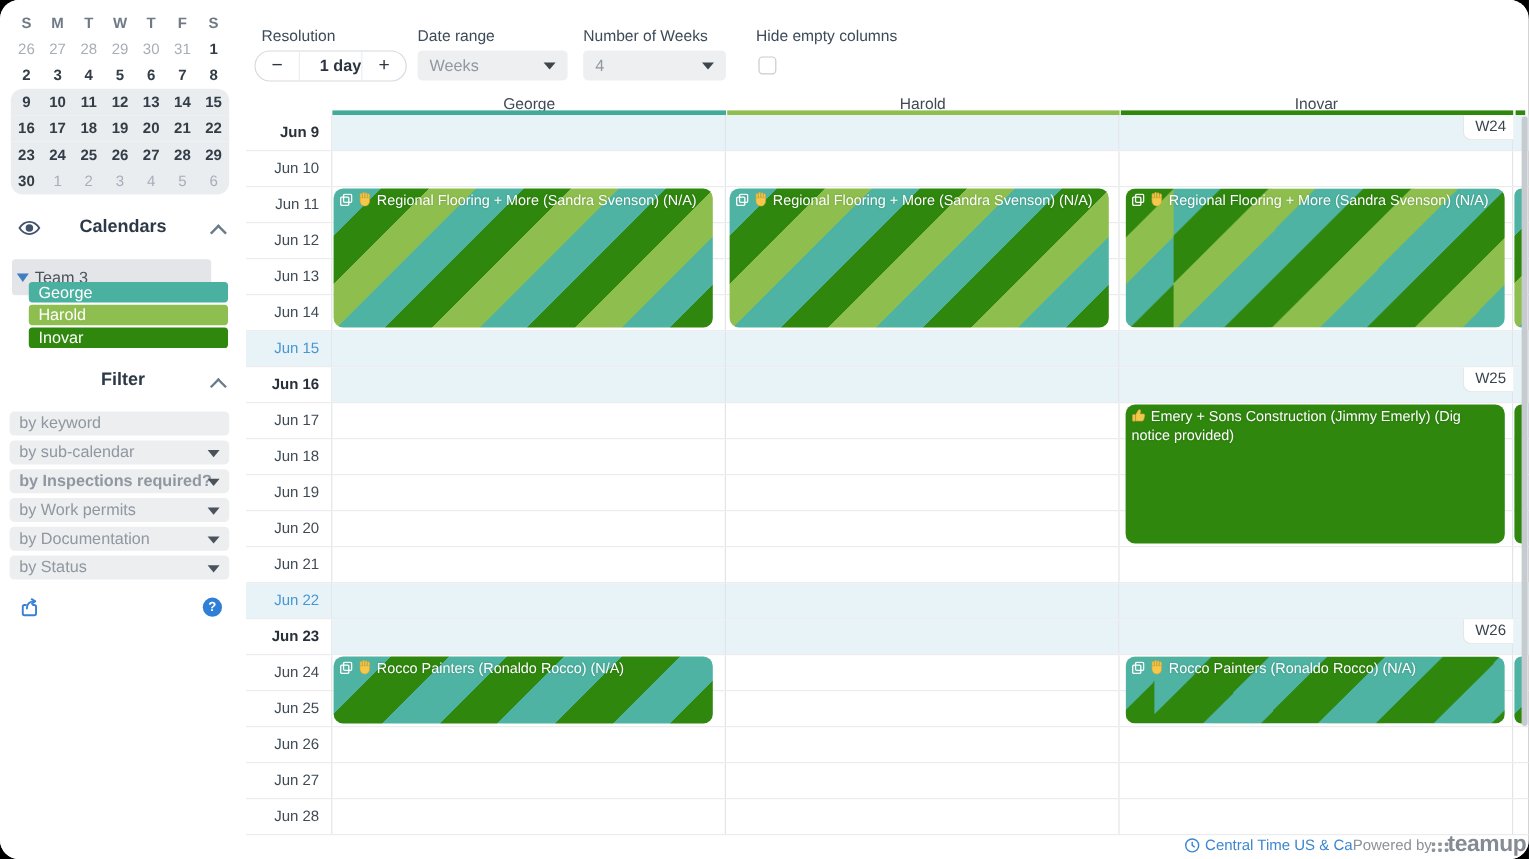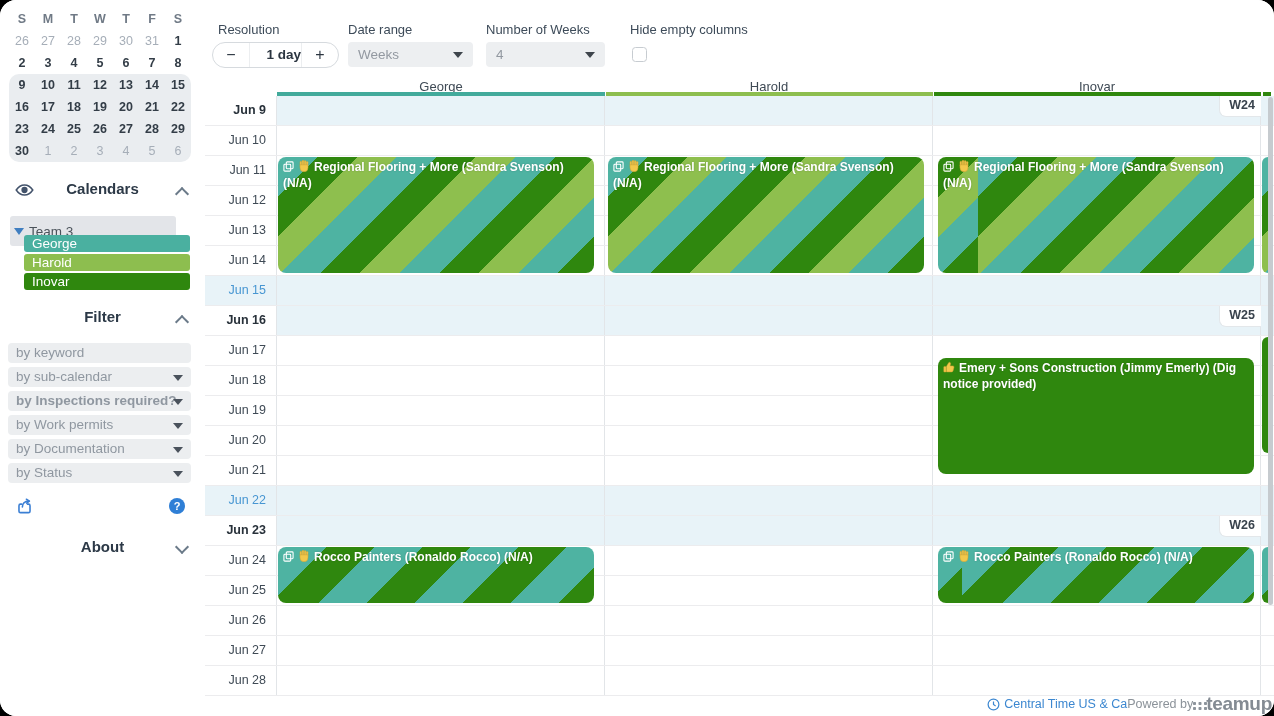--- a/index.html
+++ b/index.html
@@ -45,21 +45,21 @@
   
   .gridrows{position:absolute;left:0;top:96px;width:100%;}
   .row{display:flex;height:30px;border-bottom:1px solid #ececee;box-sizing:border-box;}
   .gut{width:72px;border-right:1px solid #e2e5e8;box-sizing:border-box;font-size:12.5px;color:#3f4a55;text-align:right;padding:7px 10px 0 0;}
   .cell{width:328px;border-right:1px solid #e2e5e8;box-sizing:border-box;}
   .sliv{flex:1;}
   .row.hl .cell,.row.hl .sliv{background:#e8f3f8;}
   .row.sun .gut{background:#e8f3f8;color:#4796d2;}
   .row.mon .gut{font-weight:700;color:#28313a;}
   
-  .layer{position:absolute;left:0;top:0;right:0;bottom:0;pointer-events:none;font-weight:bold;}
+  .layer{position:absolute;left:0;top:0;right:0;bottom:0;pointer-events:none;}
   .layer>*{pointer-events:auto;}
   .event{position:absolute;width:316px;border-radius:8px;color:#fff;font-size:12px;line-height:1.3;padding:3px 6px 3px 5px;box-sizing:border-box;overflow:hidden;cursor:pointer;text-shadow:0 0 2px rgba(0,0,0,.22);}
   .st3{background:repeating-linear-gradient(135deg,#4eb3a2 0 28px,#2f870e 28px 56px,#8ebf4e 56px 84px);}
   .st3.off{background-position:40px 0;}
   .st2{background:repeating-linear-gradient(135deg,#4eb3a2 0 34px,#2f870e 34px 68px);}
   .st2.off{background-position:24px 0;}
   .solidg{background:#2f870e;}
   .ev-ico{vertical-align:-1px;margin-right:4px;}
   .wbox{position:absolute;left:1014px;width:42px;height:21px;background:#fff;border:1px solid #e3e7ea;border-top:none;border-right:none;border-bottom-left-radius:7px;box-sizing:border-box;font-size:12.5px;color:#39434d;text-align:right;padding:2px 6px 0 0;}
   .slice{position:absolute;left:1057px;width:9px;border-radius:6px 0 0 6px;}
@@ -178,24 +178,20 @@
       <span style="position:absolute;left:16px;top:0;">
         <svg width="17" height="17" viewBox="0 0 16 16" fill="none" stroke="#3b7fd4" stroke-width="1.5" stroke-linecap="round" stroke-linejoin="round">
           <path d="M5.2 5.8 H4.2 a1.4 1.4 0 0 0 -1.4 1.4 v5.2 a1.4 1.4 0 0 0 1.4 1.4 h7.6 a1.4 1.4 0 0 0 1.4 -1.4 V7.2 a1.4 1.4 0 0 0 -1.4 -1.4 h-1"></path>
           <path d="M6 8.5 C6 5 8.5 3 12.2 2.8"></path>
           <path d="M9.8 1.2 L12.6 2.9 L10 4.8"></path>
         </svg>
       </span>
       <span class="helpdot">?</span>
     </div>
 
-    <div class="sideheading" style="top:538px;">
-      <span class="ttl">About</span>
-      <span class="chev down"></span>
-    </div>
   </div>
 
   <div class="main">
 
     <span class="tlabel" style="left:13px;">Resolution</span>
     <span class="tlabel" style="left:143px;">Date range</span>
     <span class="tlabel" style="left:281px;">Number of Weeks</span>
     <span class="tlabel" style="left:425px;">Hide empty columns</span>
 
     <div class="stepper">
@@ -407,21 +403,21 @@
             <g fill="#f3c84b" stroke="#cfa035" stroke-width="0.5">
               <rect x="2" y="1.2" width="1.8" height="5.5" rx="0.9"></rect>
               <rect x="4.1" y="0.3" width="1.8" height="6" rx="0.9"></rect>
               <rect x="6.2" y="0.6" width="1.8" height="5.6" rx="0.9"></rect>
               <rect x="8.3" y="1.5" width="1.7" height="4.6" rx="0.85"></rect>
               <path d="M2 4.8 h8 v3 a4 4 0 0 1 -4 4 a4 4 0 0 1 -4 -4 Z"></path>
             </g>
           </svg><span>Regional Flooring + More (Sandra Svenson) (N/A)</span>
       </div>
 
-      <div class="event solidg" style="left:733px;top:337px;height:116px;margin-top:21px;">
+      <div class="event solidg" style="left:733px;top:337px;height:116px;">
         <svg class="ev-ico" width="12" height="12" viewBox="0 0 12 12">
             <g fill="#f3c84b" stroke="#cfa035" stroke-width="0.5">
               <rect x="0.8" y="5.4" width="2.2" height="5.6" rx="0.6"></rect>
               <path d="M3.4 10.9 V5.6 L5.6 1.8 a1.1 1.1 0 0 1 2 0.8 L7.1 4.9 h2.7 a1.2 1.2 0 0 1 1.15 1.5 l-0.85 3.3 a1.6 1.6 0 0 1 -1.55 1.2 Z"></path>
             </g>
           </svg><span>Emery + Sons Construction (Jimmy Emerly) (Dig notice provided)</span>
       </div>
 
       <div class="event st2" style="left:73px;top:547px;height:56px;">
         <svg class="ev-ico" width="11" height="11" viewBox="0 0 12 12" fill="none" stroke="#fff" stroke-width="1.2">

